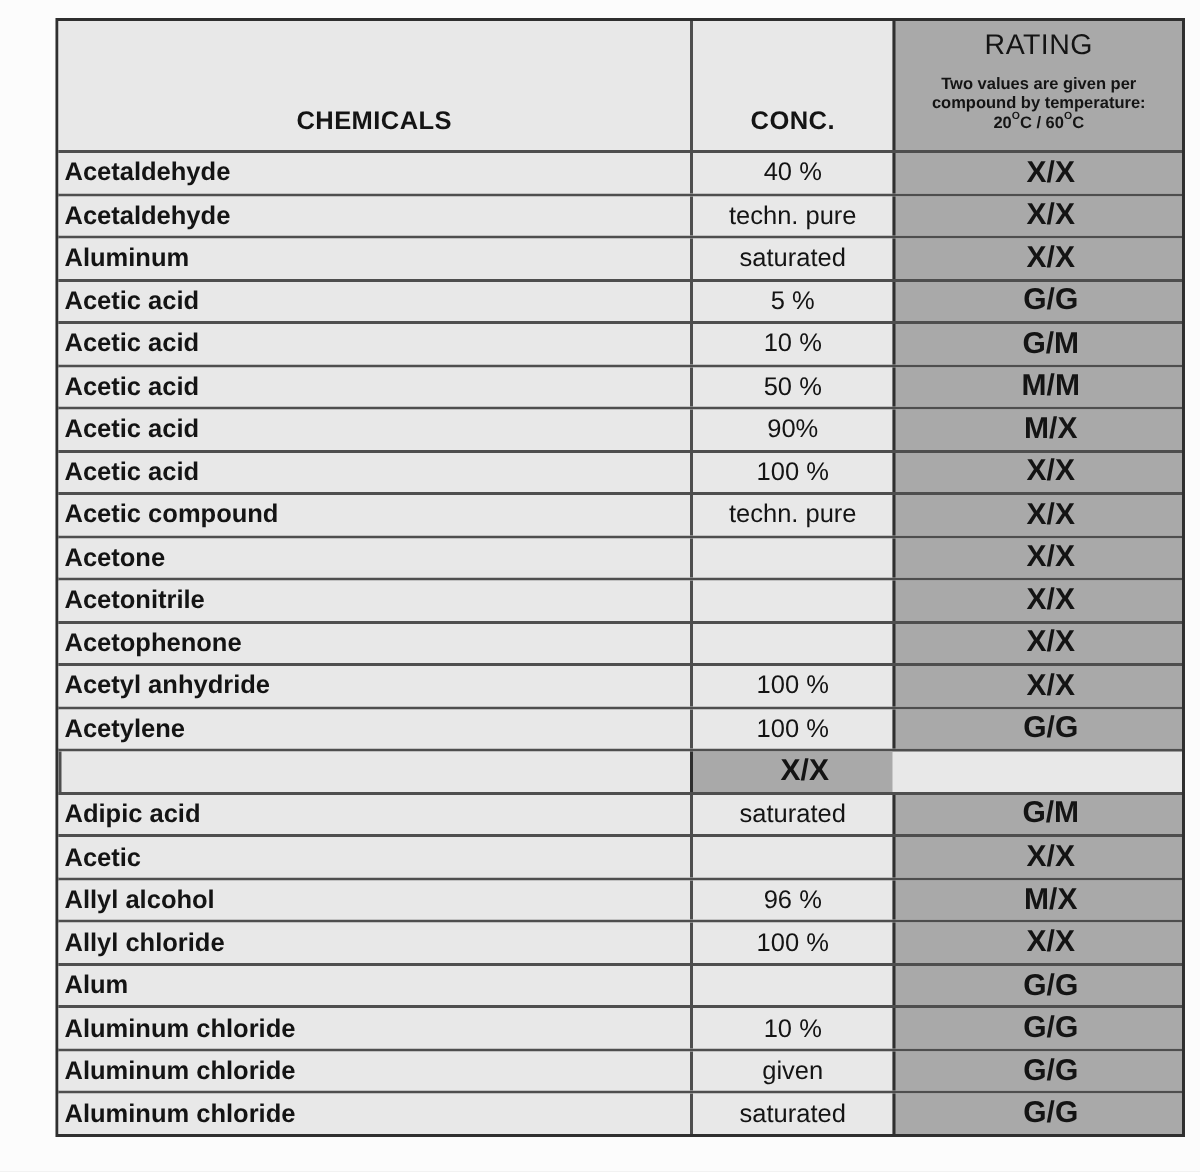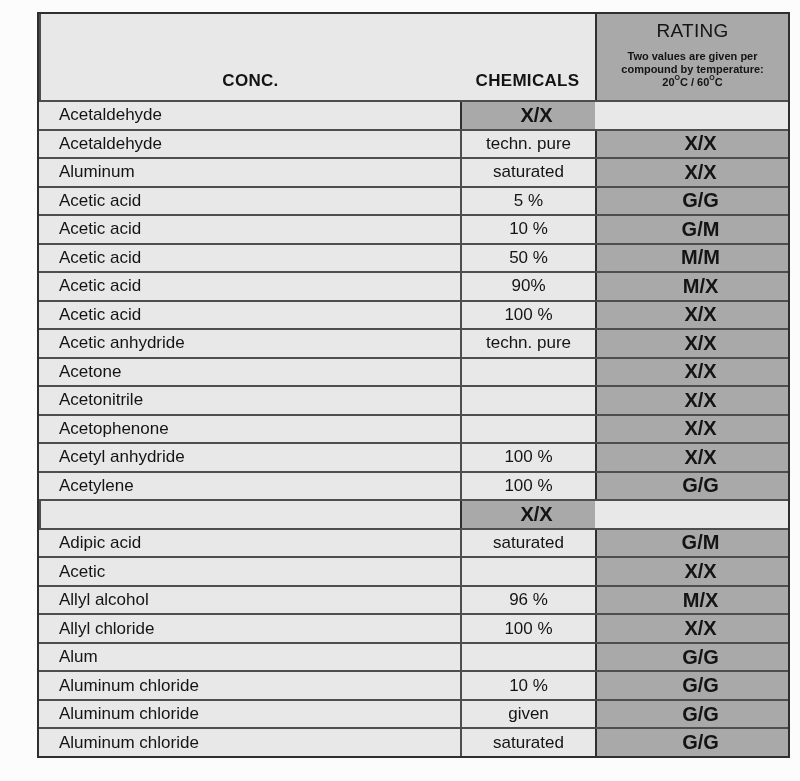--- a/index.html
+++ b/index.html
@@ -34,21 +34,21 @@
     box-sizing:border-box;
   }
   .hdr{height:86px;flex:0 0 auto;}
   .row{height:28.52px;flex:0 0 auto;border-top:2px solid var(--border-row);}
   .cell{
     display:flex;align-items:center;
     box-sizing:border-box;
     overflow:hidden;white-space:nowrap;
     background:var(--cell-light);
   }
-  .c-chem{justify-content:flex-start;padding-left:20px;font-size:17px;}
+  .c-chem{justify-content:flex-start;padding-left:4px;font-size:17px;font-weight:bold;}
   .c-conc{justify-content:center;font-size:17px;border-left:2px solid var(--border-row);}
   .c-rate{
     justify-content:center;
     font-size:20px;font-weight:bold;
     background:var(--cell-rating);
     border-left:2px solid var(--border-dark);
     padding-left:16px;
   }
   
   .h-chem,.h-conc{
@@ -66,35 +66,36 @@
   .rating-title{font-weight:normal;font-size:19px;margin-top:6px;letter-spacing:.3px;}
   .rating-sub{font-weight:bold;font-size:11px;line-height:13px;margin-top:8px;}
   .rating-sub sup{font-size:7px;line-height:0;position:relative;top:-1px;font-weight:bold;}
 </style>
 </head>
 <body>
 
 <div class="table">
 
   <div class="hdr">
+    <div class="cell h-chem">CHEMICALS</div>
     <div class="cell h-conc">CONC.</div>
-    <div class="cell h-chem">CHEMICALS</div>
     <div class="cell h-rate">
       <div class="rating-title">RATING</div>
       <div class="rating-sub">
         <span>Two values are given per</span><br>
         <span>compound by temperature:</span><br>
         <span><span>20</span><sup>O</sup><span>C / 60</span><sup>O</sup><span>C</span></span>
       </div>
     </div>
   </div>
 
   <div id="tbody">
   <div class="row">
     <div class="cell c-chem">Acetaldehyde</div>
+    <div class="cell c-conc">40 %</div>
     <div class="cell c-rate">X/X</div>
   </div>
 
   <div class="row">
     <div class="cell c-chem">Acetaldehyde</div>
     <div class="cell c-conc">techn. pure</div>
     <div class="cell c-rate">X/X</div>
   </div>
 
   <div class="row">
@@ -127,21 +128,21 @@
     <div class="cell c-rate">M/X</div>
   </div>
 
   <div class="row">
     <div class="cell c-chem">Acetic acid</div>
     <div class="cell c-conc">100 %</div>
     <div class="cell c-rate">X/X</div>
   </div>
 
   <div class="row">
-    <div class="cell c-chem">Acetic anhydride</div>
+    <div class="cell c-chem">Acetic compound</div>
     <div class="cell c-conc">techn. pure</div>
     <div class="cell c-rate">X/X</div>
   </div>
 
   <div class="row">
     <div class="cell c-chem">Acetone</div>
     <div class="cell c-conc"></div>
     <div class="cell c-rate">X/X</div>
   </div>
 

